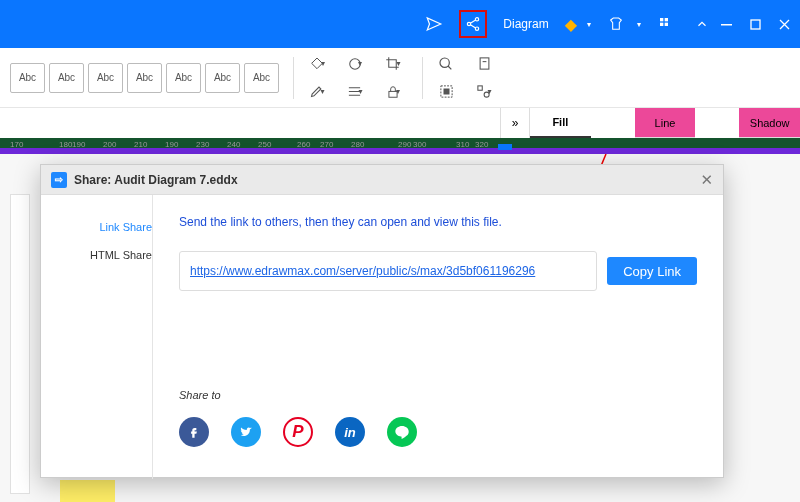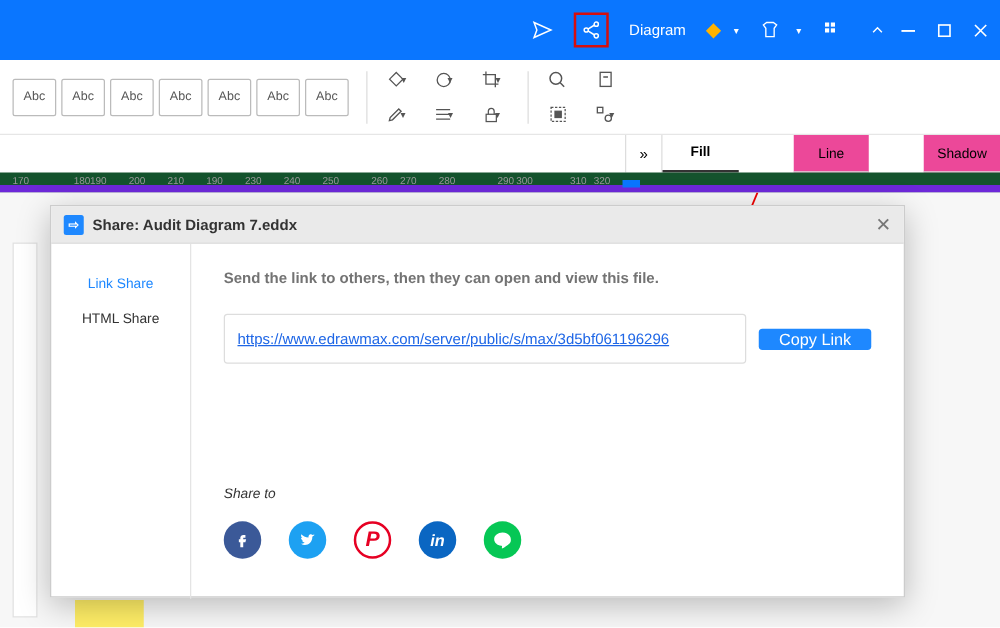--- a/index.html
+++ b/index.html
@@ -30,29 +30,29 @@
 .canvas{position:relative;height:348px;background:#f7f7f7;}
 .paper-left{position:absolute;left:10px;top:40px;width:20px;height:300px;background:#fff;border:1px solid #e0e0e0;}
 .sticky{position:absolute;left:60px;bottom:0;width:55px;height:22px;background:#ffee66;}
 .arrow-line{position:absolute;left:540px;top:0;pointer-events:none;}
 .dialog{position:absolute;left:40px;top:10px;width:684px;height:314px;background:#fff;border:1px solid #ccc;box-shadow:0 6px 24px rgba(0,0,0,.25);}
 .dialog-head{height:30px;background:#eaeaea;border-bottom:1px solid #ddd;display:flex;align-items:center;padding:0 10px;font-size:12px;font-weight:600;color:#333;}
 .dialog-head .edoc{width:16px;height:16px;background:#1e88ff;color:#fff;border-radius:2px;display:flex;align-items:center;justify-content:center;font-size:10px;font-weight:700;margin-right:7px;}
 .dialog-head .close{margin-left:auto;font-size:15px;color:#777;font-weight:400;cursor:pointer;}
 .dialog-body{display:flex;height:284px;}
 .dsidebar{width:112px;border-right:1px solid #e4e4e4;padding-top:18px;}
-.dsidebar .item{font-size:11px;text-align:center;padding:8px 0;cursor:pointer;}
+.dsidebar .item{font-size:11px;text-align:right;padding:8px 0;cursor:pointer;}
 .dsidebar .item.active{color:#1e88ff;}
 .dsidebar .item.inactive{color:#333;}
 .dmain{flex:1;padding:20px 26px;}
-.dmain .intro{font-size:12px;color:#737373;margin-bottom:22px;font-weight:bold;}
+.dmain .intro{font-size:12px;color:#1d4ed8;margin-bottom:22px;}
 .linkrow{display:flex;gap:10px;align-items:center;}
 .linkbox{flex:1;height:40px;border:1px solid #ddd;border-radius:3px;display:flex;align-items:center;padding:0 10px;font-size:12px;}
 .linkbox span{color:#1e66e6;text-decoration:underline;white-space:nowrap;}
-.copybtn{height:17px;background:#1e88ff;color:#fff;border:none;border-radius:3px;padding:0 16px;font-size:13px;cursor:pointer;}
+.copybtn{height:28px;background:#1e88ff;color:#fff;border:none;border-radius:3px;padding:0 16px;font-size:13px;cursor:pointer;}
 .shareto{margin-top:98px;font-style:italic;}
 .shareto .lbl{font-size:11px;color:#333;margin-bottom:16px;}
 .socials{display:flex;gap:22px;}
 .soc{width:30px;height:30px;border-radius:50%;display:flex;align-items:center;justify-content:center;color:#fff;cursor:pointer;}
 .fb{background:#3b5998;}
 .tw{background:#1da1f2;}
 .pt{background:#fff;color:#e60023;font-weight:700;font-size:17px;border:2px solid #e60023;}
 .li{background:#0a66c2;font-size:13px;font-weight:700;}
 .ln{background:#06c755;}
 .ruler-mark{position:absolute;bottom:-2px;left:498px;width:14px;height:6px;background:#0a76ff;}

